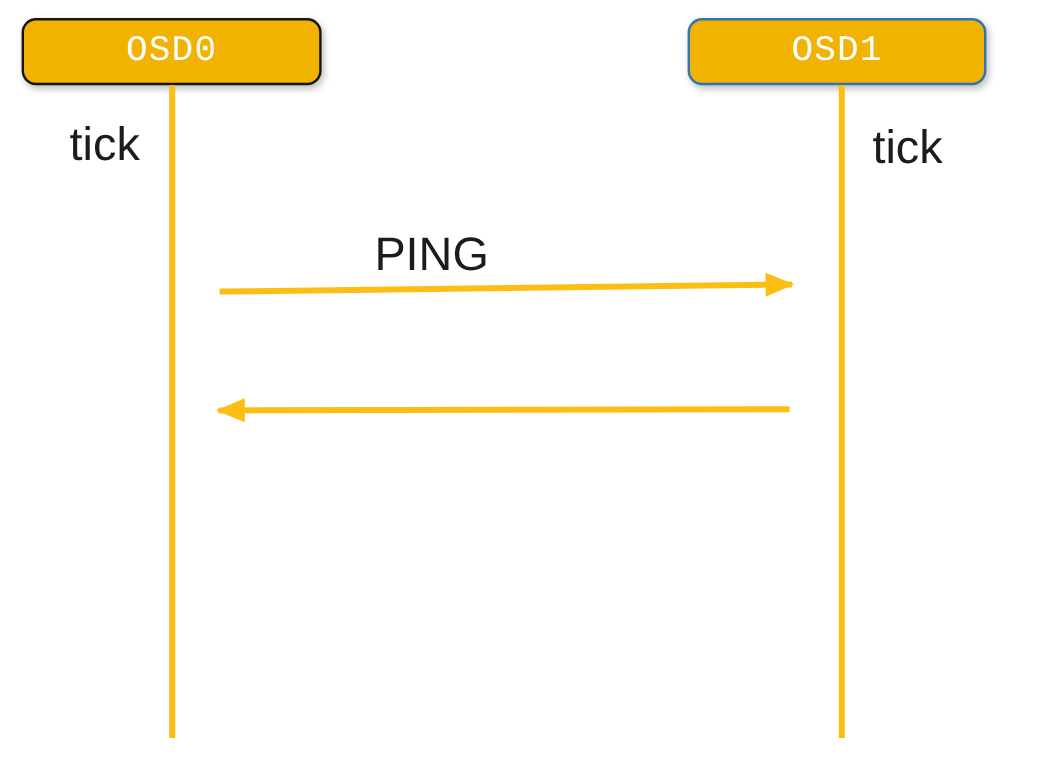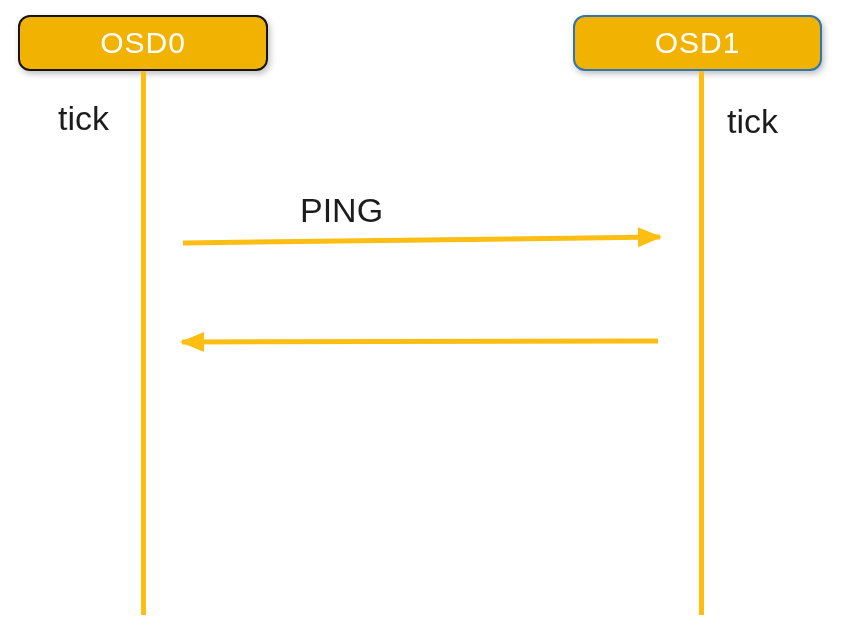--- a/index.html
+++ b/index.html
@@ -20,20 +20,21 @@
     top: 15px;
     height: 56px;
     width: 250px;
     background: #f2b202;
     border-radius: 12px;
     display: flex;
     align-items: center;
     justify-content: center;
     box-shadow: 2px 3px 6px rgba(0,0,0,0.25);
     box-sizing: border-box;
+    font-family: Liberation Mono, monospace;
   }
   .participant-box.osd0 {
     left: 18px;
     border: 2.5px solid #141414;
   }
   .participant-box.osd1 {
     left: 573px;
     width: 249px;
     border: 2.5px solid #2e75b6;
   }
@@ -47,27 +48,27 @@
     top: 71px;
     width: 5px;
     height: 544px;
     background: #fcbe13;
   }
   .lifeline.osd0 { left: 141px; }
   .lifeline.osd1 { left: 699px; }
   .diagram-text {
     position: absolute;
     color: #1c1c1c;
-    font-size: 34px;
+    font-size: 39px;
     white-space: nowrap;
     line-height: 1;
   }
   .tick-left  { left: 58px;  top: 101px; }
   .tick-right { left: 727px; top: 104px; }
-  .ping-label { left: 300px; top: 193px; }
+  .ping-label { left: 312px; top: 193px; }
   .pong-label { left: 295px; top: 372px; }
   svg.arrows {
     position: absolute;
     left: 0;
     top: 0;
     width: 865px;
     height: 631px;
     pointer-events: none;
   }
 </style>

